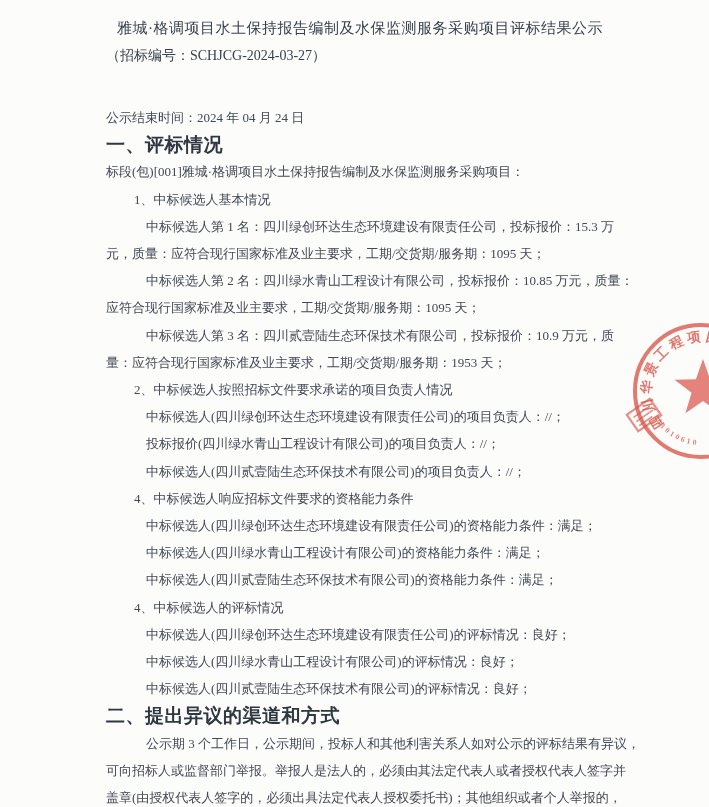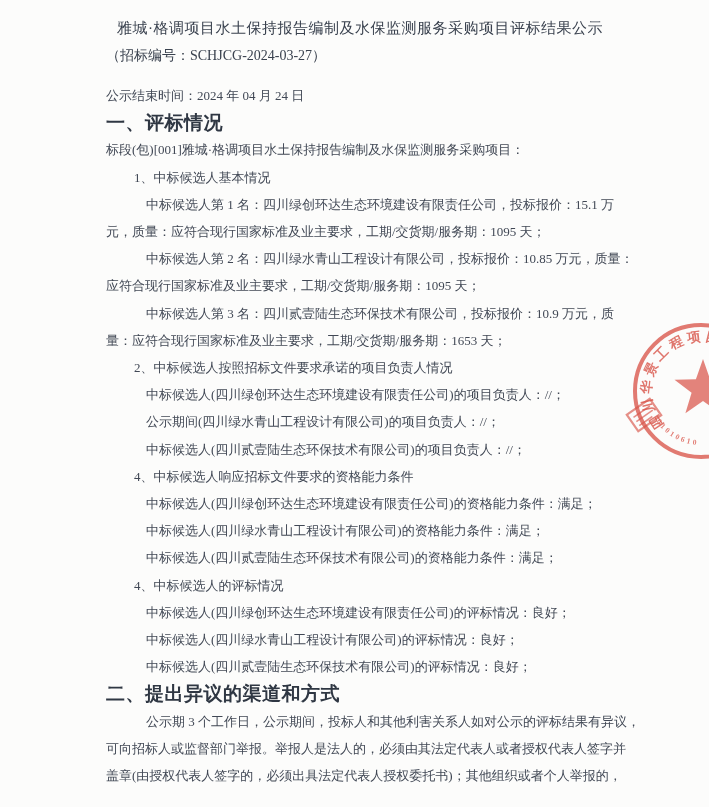--- a/index.html
+++ b/index.html
@@ -66,33 +66,33 @@
 </style>
 </head>
 <body>
 
 <div class="doc">
 
   <div class="content">
     <div class="t-title">雅城·格调项目水土保持报告编制及水保监测服务采购项目评标结果公示</div>
     <div class="t-sub">（招标编号：SCHJCG-2024-03-27）</div>
     <div>
-        <div class="line meta" style="margin-top: 12px;">公示结束时间：2024 年 04 月 24 日</div>
+        <div class="line meta" style="margin-top: 34px;">公示结束时间：2024 年 04 月 24 日</div>
         <div class="line heading">一、评标情况</div>
         <div class="line plain">标段(包)[001]雅城·格调项目水土保持报告编制及水保监测服务采购项目：</div>
         <div class="line sub">1、中标候选人基本情况</div>
-        <div class="line item">中标候选人第 1 名：四川绿创环达生态环境建设有限责任公司，投标报价：15.1 万</div>
+        <div class="line item">中标候选人第 1 名：四川绿创环达生态环境建设有限责任公司，投标报价：15.3 万</div>
         <div class="line wrap">元，质量：应符合现行国家标准及业主要求，工期/交货期/服务期：1095 天；</div>
         <div class="line item">中标候选人第 2 名：四川绿水青山工程设计有限公司，投标报价：10.85 万元，质量：</div>
         <div class="line wrap">应符合现行国家标准及业主要求，工期/交货期/服务期：1095 天；</div>
         <div class="line item">中标候选人第 3 名：四川贰壹陆生态环保技术有限公司，投标报价：10.9 万元，质</div>
-        <div class="line wrap">量：应符合现行国家标准及业主要求，工期/交货期/服务期：1653 天；</div>
+        <div class="line wrap">量：应符合现行国家标准及业主要求，工期/交货期/服务期：1953 天；</div>
         <div class="line sub">2、中标候选人按照招标文件要求承诺的项目负责人情况</div>
         <div class="line item">中标候选人(四川绿创环达生态环境建设有限责任公司)的项目负责人：//；</div>
-        <div class="line item">公示期间(四川绿水青山工程设计有限公司)的项目负责人：//；</div>
+        <div class="line item">投标报价(四川绿水青山工程设计有限公司)的项目负责人：//；</div>
         <div class="line item">中标候选人(四川贰壹陆生态环保技术有限公司)的项目负责人：//；</div>
         <div class="line sub">4、中标候选人响应招标文件要求的资格能力条件</div>
         <div class="line item">中标候选人(四川绿创环达生态环境建设有限责任公司)的资格能力条件：满足；</div>
         <div class="line item">中标候选人(四川绿水青山工程设计有限公司)的资格能力条件：满足；</div>
         <div class="line item">中标候选人(四川贰壹陆生态环保技术有限公司)的资格能力条件：满足；</div>
         <div class="line sub">4、中标候选人的评标情况</div>
         <div class="line item">中标候选人(四川绿创环达生态环境建设有限责任公司)的评标情况：良好；</div>
         <div class="line item">中标候选人(四川绿水青山工程设计有限公司)的评标情况：良好；</div>
         <div class="line item">中标候选人(四川贰壹陆生态环保技术有限公司)的评标情况：良好；</div>
         <div class="line heading">二、提出异议的渠道和方式</div>

